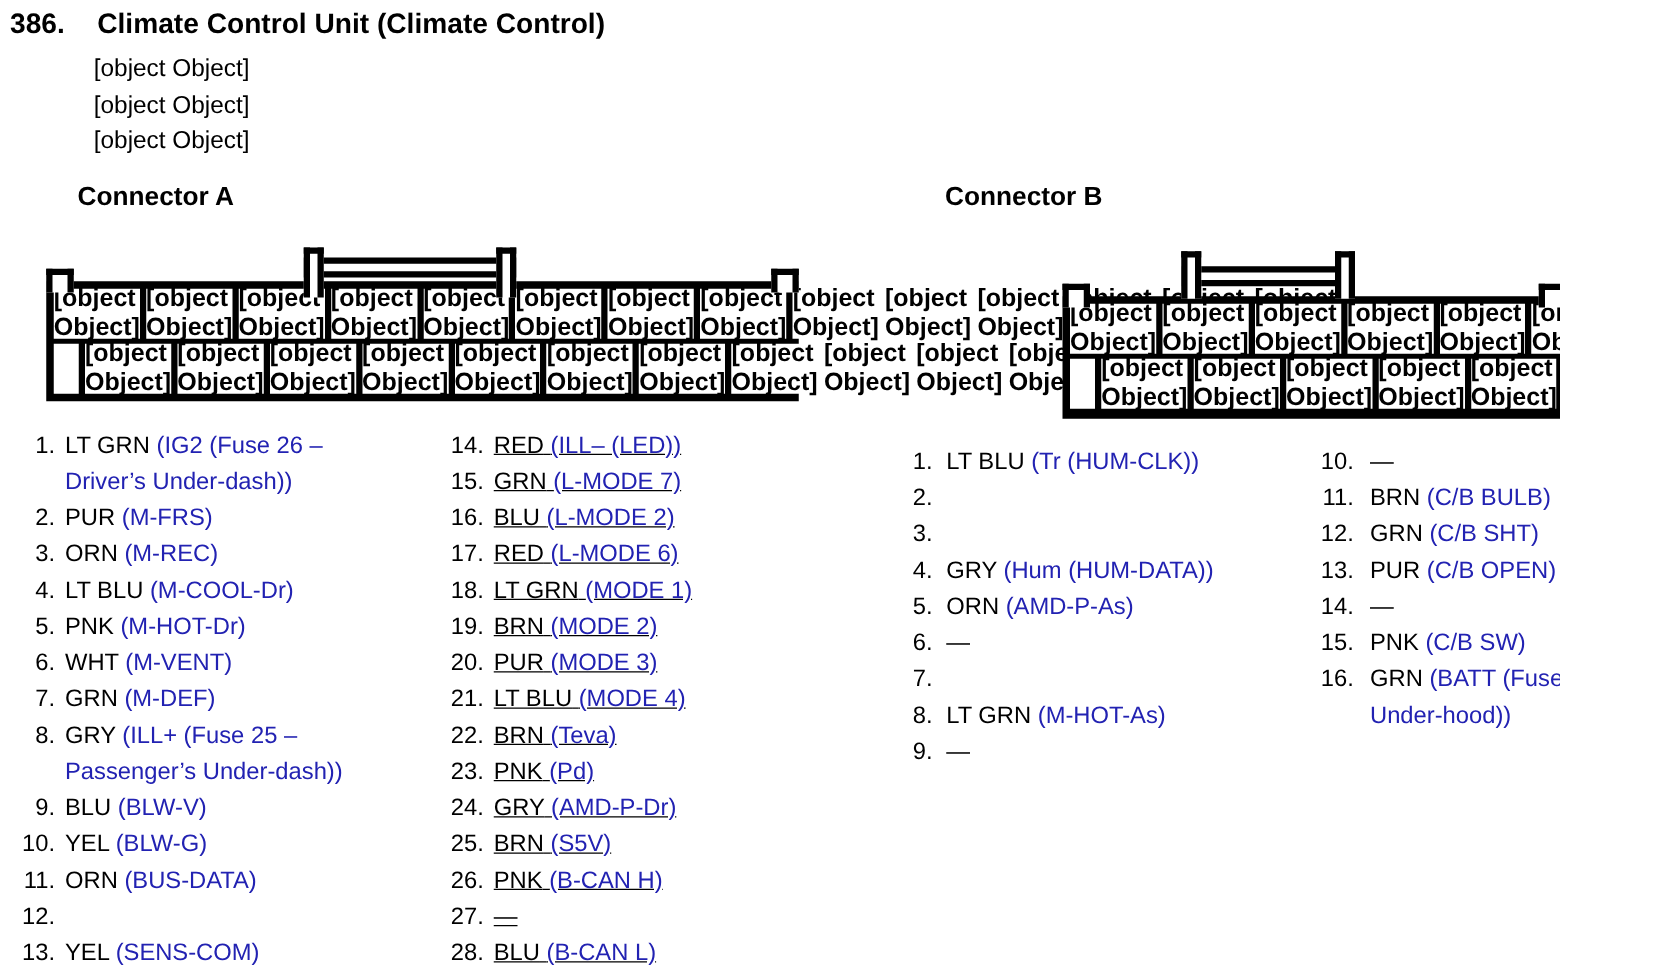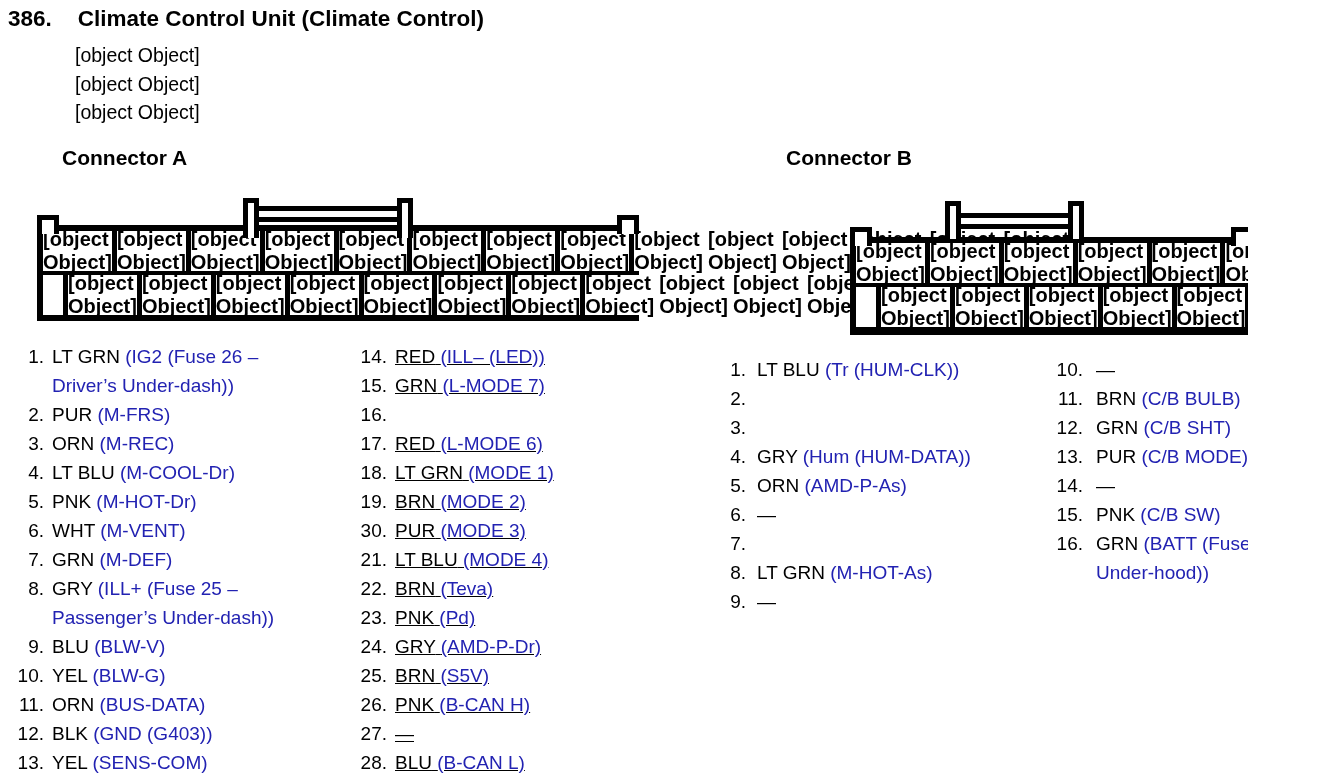--- a/index.html
+++ b/index.html
@@ -9,21 +9,21 @@
   }
   
   .title-row{position:absolute;left:8px;top:6px;font-size:22.5px;font-weight:bold;white-space:nowrap;}
   .title-num{display:inline-block;}
   .title-text{display:inline-block;margin-left:26px;}
   .details{position:absolute;left:75px;top:41px;font-size:19.5px;line-height:28.5px;}
   .detail-line{white-space:nowrap;}
   
   .conn-label{position:absolute;top:146px;font-size:21px;font-weight:bold;white-space:nowrap;}
   .conn-label.a{left:62px;}
-  .conn-label.b{left:786px;}
+  .conn-label.b{left:756px;}
   
   .latch-bar{position:absolute;height:16px;background:#fff;border:5px solid #000;box-sizing:border-box;z-index:2;}
   .latch-post{position:absolute;width:16px;background:#fff;border:5px solid #000;border-bottom:none;box-sizing:border-box;z-index:3;}
   .key-tab{position:absolute;width:22px;height:19px;background:#fff;border:5px solid #000;border-bottom:none;box-sizing:border-box;z-index:4;}
   .conn-body{position:absolute;background:#000;box-sizing:border-box;padding:6px;z-index:1;}
   .prow{display:flex;gap:5px;height:40px;}
   .prow.top{margin-bottom:4px;}
   .cells{display:contents;}
   .pin{flex:1 1 0;background:#fff;display:flex;align-items:center;justify-content:center;
        font-size:20px;font-weight:bold;}
@@ -145,21 +145,20 @@
         <span class="ptext"><span class="wire">YEL</span> <span class="sig">(BLW-G)</span></span>
       </div>
 
       <div class="pitem">
         <span class="pnum">11.</span>
         <span class="ptext"><span class="wire">ORN</span> <span class="sig">(BUS-DATA)</span></span>
       </div>
 
       <div class="pitem">
         <span class="pnum">12.</span>
-        <span class="ptext"><span class="wire">BLK</span> <span class="sig">(GND (G403))</span></span>
       </div>
 
       <div class="pitem">
         <span class="pnum">13.</span>
         <span class="ptext"><span class="wire">YEL</span> <span class="sig">(SENS-COM)</span></span>
       </div>
     </div>
   <div class="plist a2">
 
       <div class="pitem">
@@ -167,39 +166,40 @@
         <span class="ptext"><span class="wire">RED</span> <span class="sig">(ILL– (LED))</span></span>
       </div>
 
       <div class="pitem">
         <span class="pnum">15.</span>
         <span class="ptext"><span class="wire">GRN</span> <span class="sig">(L-MODE 7)</span></span>
       </div>
 
       <div class="pitem">
         <span class="pnum">16.</span>
+        <span class="ptext"><span class="wire">BLU</span> <span class="sig">(L-MODE 2)</span></span>
       </div>
 
       <div class="pitem">
         <span class="pnum">17.</span>
         <span class="ptext"><span class="wire">RED</span> <span class="sig">(L-MODE 6)</span></span>
       </div>
 
       <div class="pitem">
         <span class="pnum">18.</span>
         <span class="ptext"><span class="wire">LT GRN</span> <span class="sig">(MODE 1)</span></span>
       </div>
 
       <div class="pitem">
         <span class="pnum">19.</span>
         <span class="ptext"><span class="wire">BRN</span> <span class="sig">(MODE 2)</span></span>
       </div>
 
       <div class="pitem">
-        <span class="pnum">30.</span>
+        <span class="pnum">20.</span>
         <span class="ptext"><span class="wire">PUR</span> <span class="sig">(MODE 3)</span></span>
       </div>
 
       <div class="pitem">
         <span class="pnum">21.</span>
         <span class="ptext"><span class="wire">LT BLU</span> <span class="sig">(MODE 4)</span></span>
       </div>
 
       <div class="pitem">
         <span class="pnum">22.</span>
@@ -293,21 +293,21 @@
         <span class="ptext"><span class="wire">BRN</span> <span class="sig">(C/B BULB)</span></span>
       </div>
 
       <div class="pitem">
         <span class="pnum">12.</span>
         <span class="ptext"><span class="wire">GRN</span> <span class="sig">(C/B SHT)</span></span>
       </div>
 
       <div class="pitem">
         <span class="pnum">13.</span>
-        <span class="ptext"><span class="wire">PUR</span> <span class="sig">(C/B MODE)</span></span>
+        <span class="ptext"><span class="wire">PUR</span> <span class="sig">(C/B OPEN)</span></span>
       </div>
 
       <div class="pitem">
         <span class="pnum">14.</span>
         <span class="ptext"><span class="wire">—</span> <span class="sig"></span></span>
       </div>
 
       <div class="pitem">
         <span class="pnum">15.</span>
         <span class="ptext"><span class="wire">PNK</span> <span class="sig">(C/B SW)</span></span>

